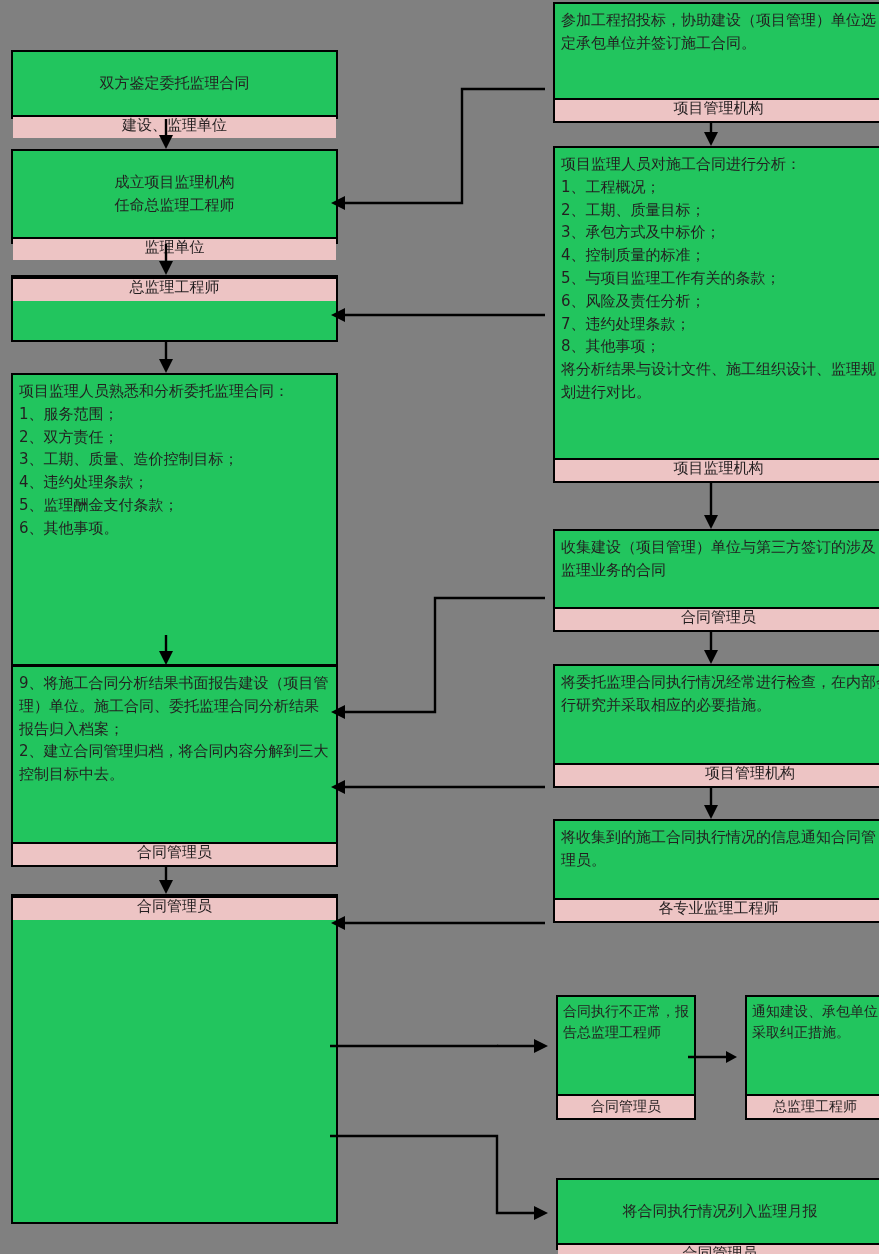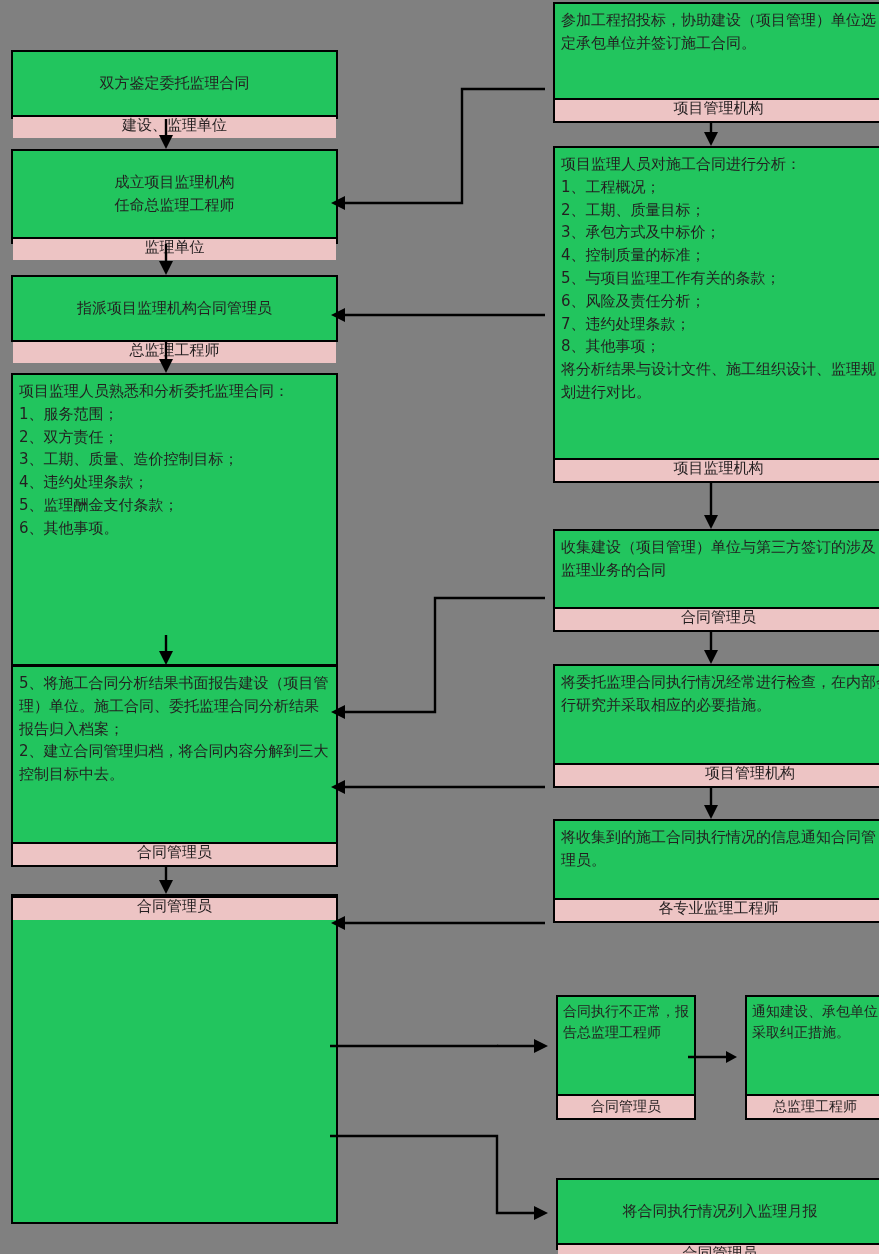--- a/index.html
+++ b/index.html
@@ -57,37 +57,36 @@
     <div class="role">建设、监理单位</div>
   </div>
 
   <div class="node" style="left:3px;top:149px;width:327px;height:95px;">
     <div class="body center">成立项目监理机构
 任命总监理工程师</div>
     <div class="role">监理单位</div>
   </div>
 
   <div class="node" style="left:3px;top:275px;width:327px;height:67px;">
-    <div class="body center">指派项目监理机构合同管理员</div>
     <div class="role">总监理工程师</div>
   </div>
 
   <div class="node" style="left:3px;top:373px;width:327px;height:316px;justify-content:flex-end;">
     <div class="body">    项目监理人员熟悉和分析委托监理合同：
   1、服务范围；
   2、双方责任；
   3、工期、质量、造价控制目标；
   4、违约处理条款；
   5、监理酬金支付条款；
   6、其他事项。</div>
     <div class="role">项目监理机构</div>
   </div>
 
   <div class="node" style="left:3px;top:665px;width:327px;height:202px;">
-    <div class="body">  5、将施工合同分析结果书面报告建设（项目管理）单位。施工合同、委托监理合同分析结果报告归入档案；
+    <div class="body">  9、将施工合同分析结果书面报告建设（项目管理）单位。施工合同、委托监理合同分析结果报告归入档案；
   2、建立合同管理归档，将合同内容分解到三大控制目标中去。</div>
     <div class="role">合同管理员</div>
   </div>
 
   <div class="node" style="left:3px;top:894px;width:327px;height:330px;">
     <div class="role">合同管理员</div>
   </div>
 
   <div class="node" style="left:545px;top:2px;width:331px;height:121px;">
     <div class="body">    参加工程招投标，协助建设（项目管理）单位选定承包单位并签订施工合同。</div>

